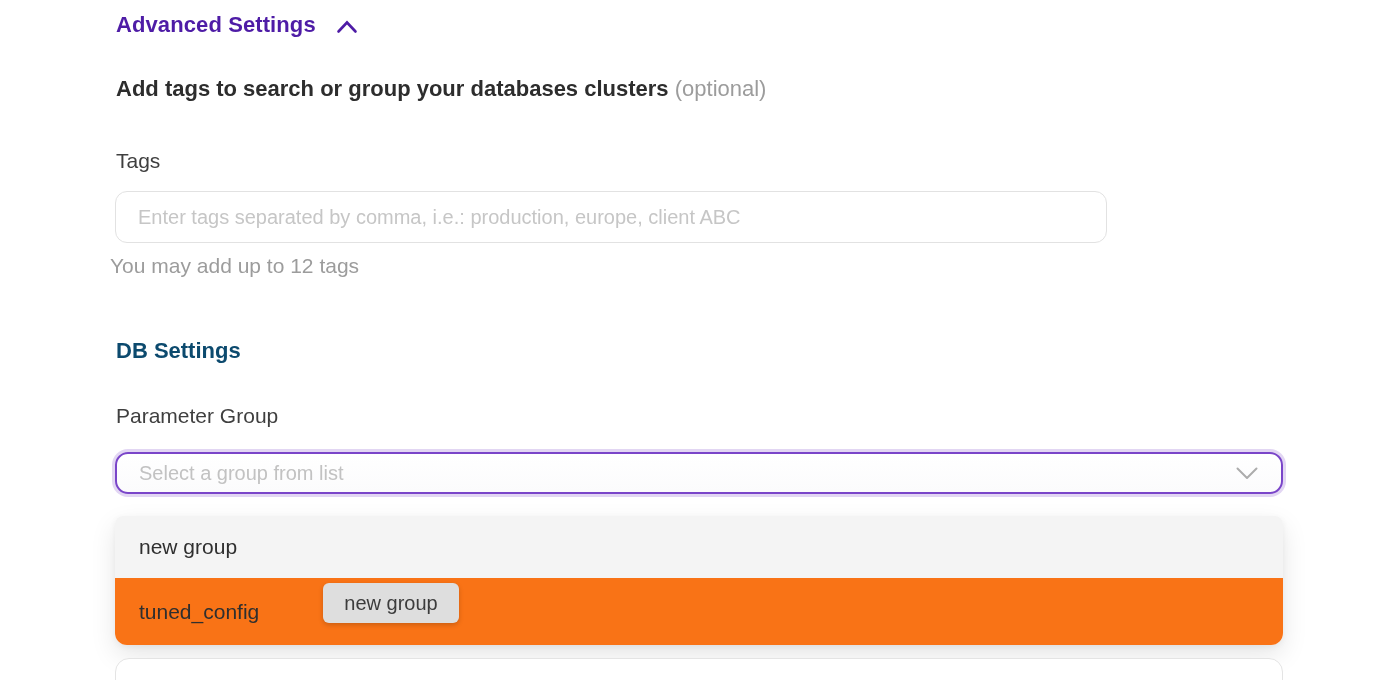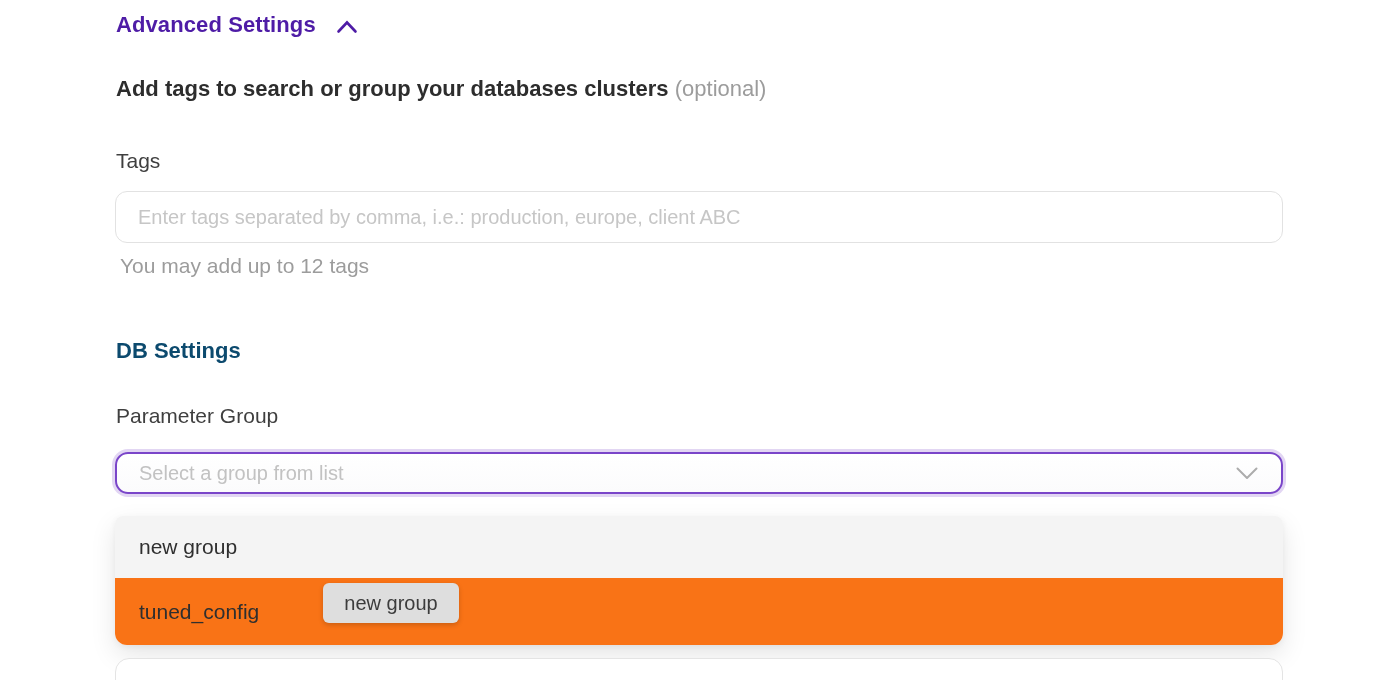--- a/index.html
+++ b/index.html
@@ -14,26 +14,26 @@
 
   
   .tags-heading { position: absolute; left: 116px; top: 76px; font-size: 22px; color: #2D2D2D; }
   .tags-heading .strong { font-weight: 700; }
   .tags-heading .optional { font-weight: 400; color: #9C9C9C; }
 
   .field-label { position: absolute; left: 116px; font-size: 21px; color: #3F3F3F; }
   .label-tags { top: 141px; margin-top: 8px; }
   .label-pg { top: 404px; }
 
-  .text-input { position: absolute; left: 115px; top: 191px; width: 1168px; height: 52px;
+  .text-input { position: absolute; left: 115px; top: 191px; width: 992px; height: 52px;
     border: 1px solid #E2E2E2; border-radius: 12px; background: #fff; padding: 0 22px;
     font-family: "Liberation Sans", sans-serif; font-size: 20px; color: #3F3F3F; outline: none; }
   .text-input::placeholder { color: #C6C6C6; }
 
-  .helper { position: absolute; left: 120px; top: 254px; font-size: 21px; color: #9C9C9C; }
+  .helper { position: absolute; left: 110px; top: 254px; font-size: 21px; color: #9C9C9C; }
 
   .db-heading { position: absolute; left: 116px; top: 338px; font-size: 22px; font-weight: 700; color: #0c4a6e; }
 
   
   .select { position: absolute; left: 115px; top: 452px; width: 1168px; height: 42px;
     border: 2px solid #7A45C9; border-radius: 13px;
     background: linear-gradient(180deg, #ffffff 0%, #fbfbfc 100%);
     box-shadow: 0 0 0 3px rgba(122,69,201,0.22);
     display: flex; align-items: center; padding: 0 22px; cursor: pointer; }
   .select .sel-placeholder { font-size: 20px; color: #C2C2C2; flex: 1; }

